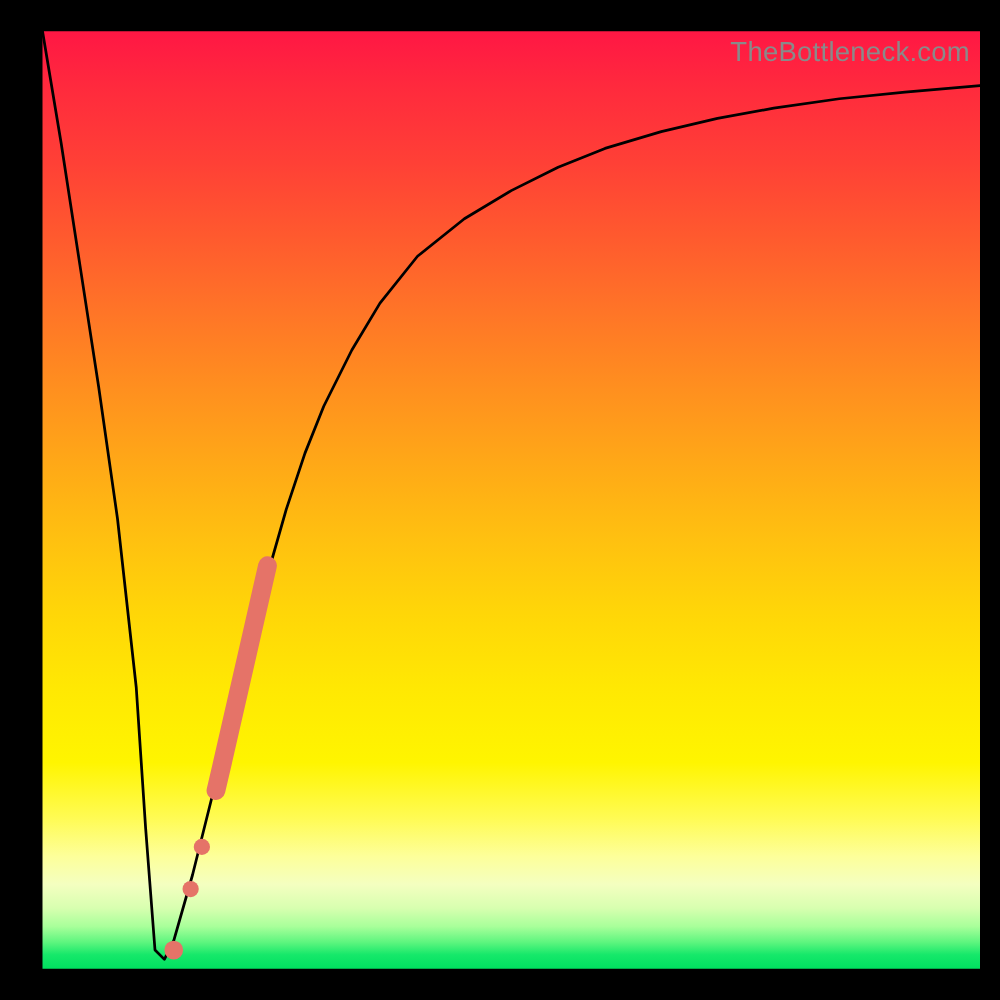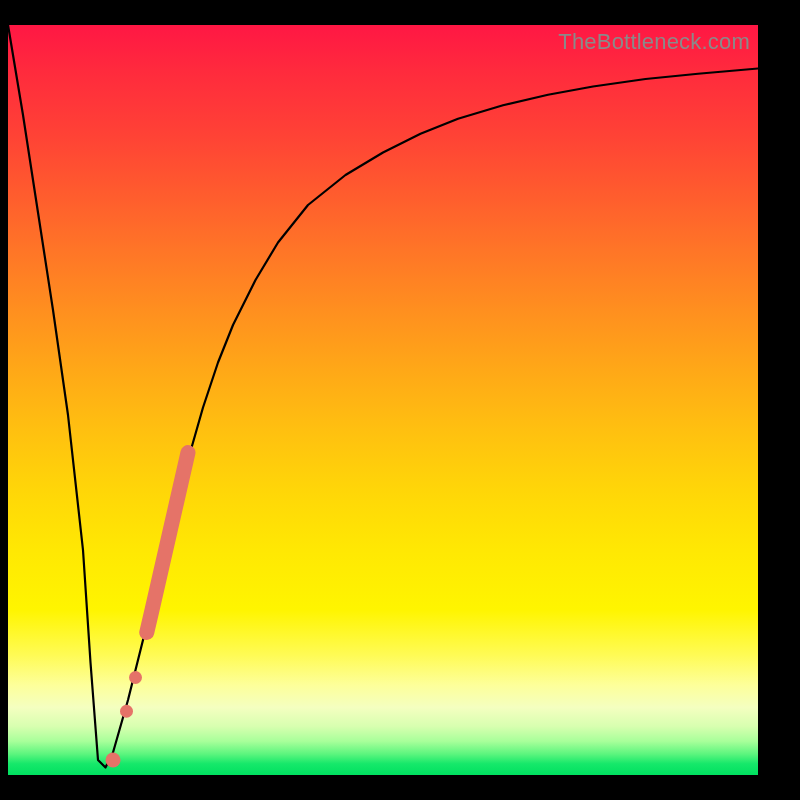--- a/index.html
+++ b/index.html
@@ -12,21 +12,21 @@
     font-family: Arial, Helvetica, sans-serif;
   }
   .frame {
     position: relative;
     width: 800px;
     height: 800px;
     background: #000;
   }
   .plot {
     position: absolute;
-    left: 8px;
+    left: 34px;
     top: 25px;
     width: 750px;
     height: 750px;
     
     background: linear-gradient(
       to bottom,
       #ff1744 0%,
       #ff2a3d 6%,
       #ff4036 14%,
       #ff5a2e 22%,

